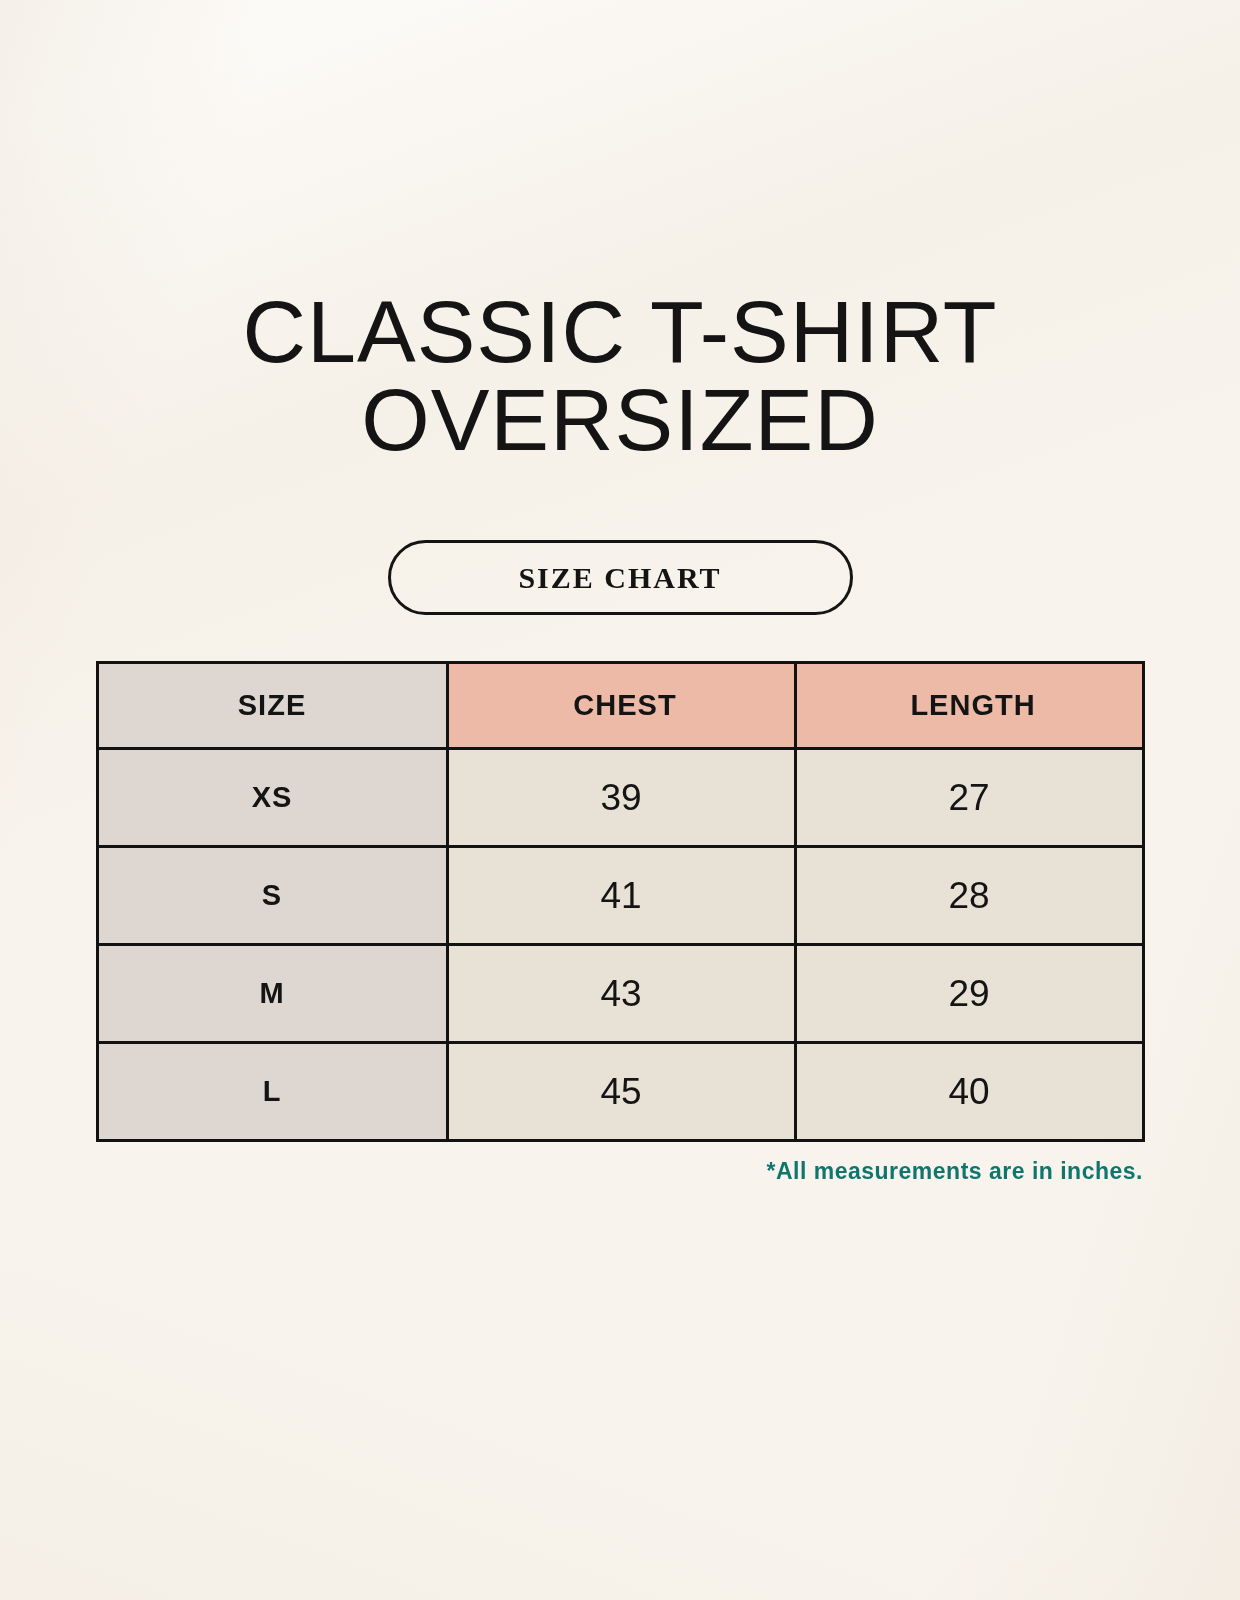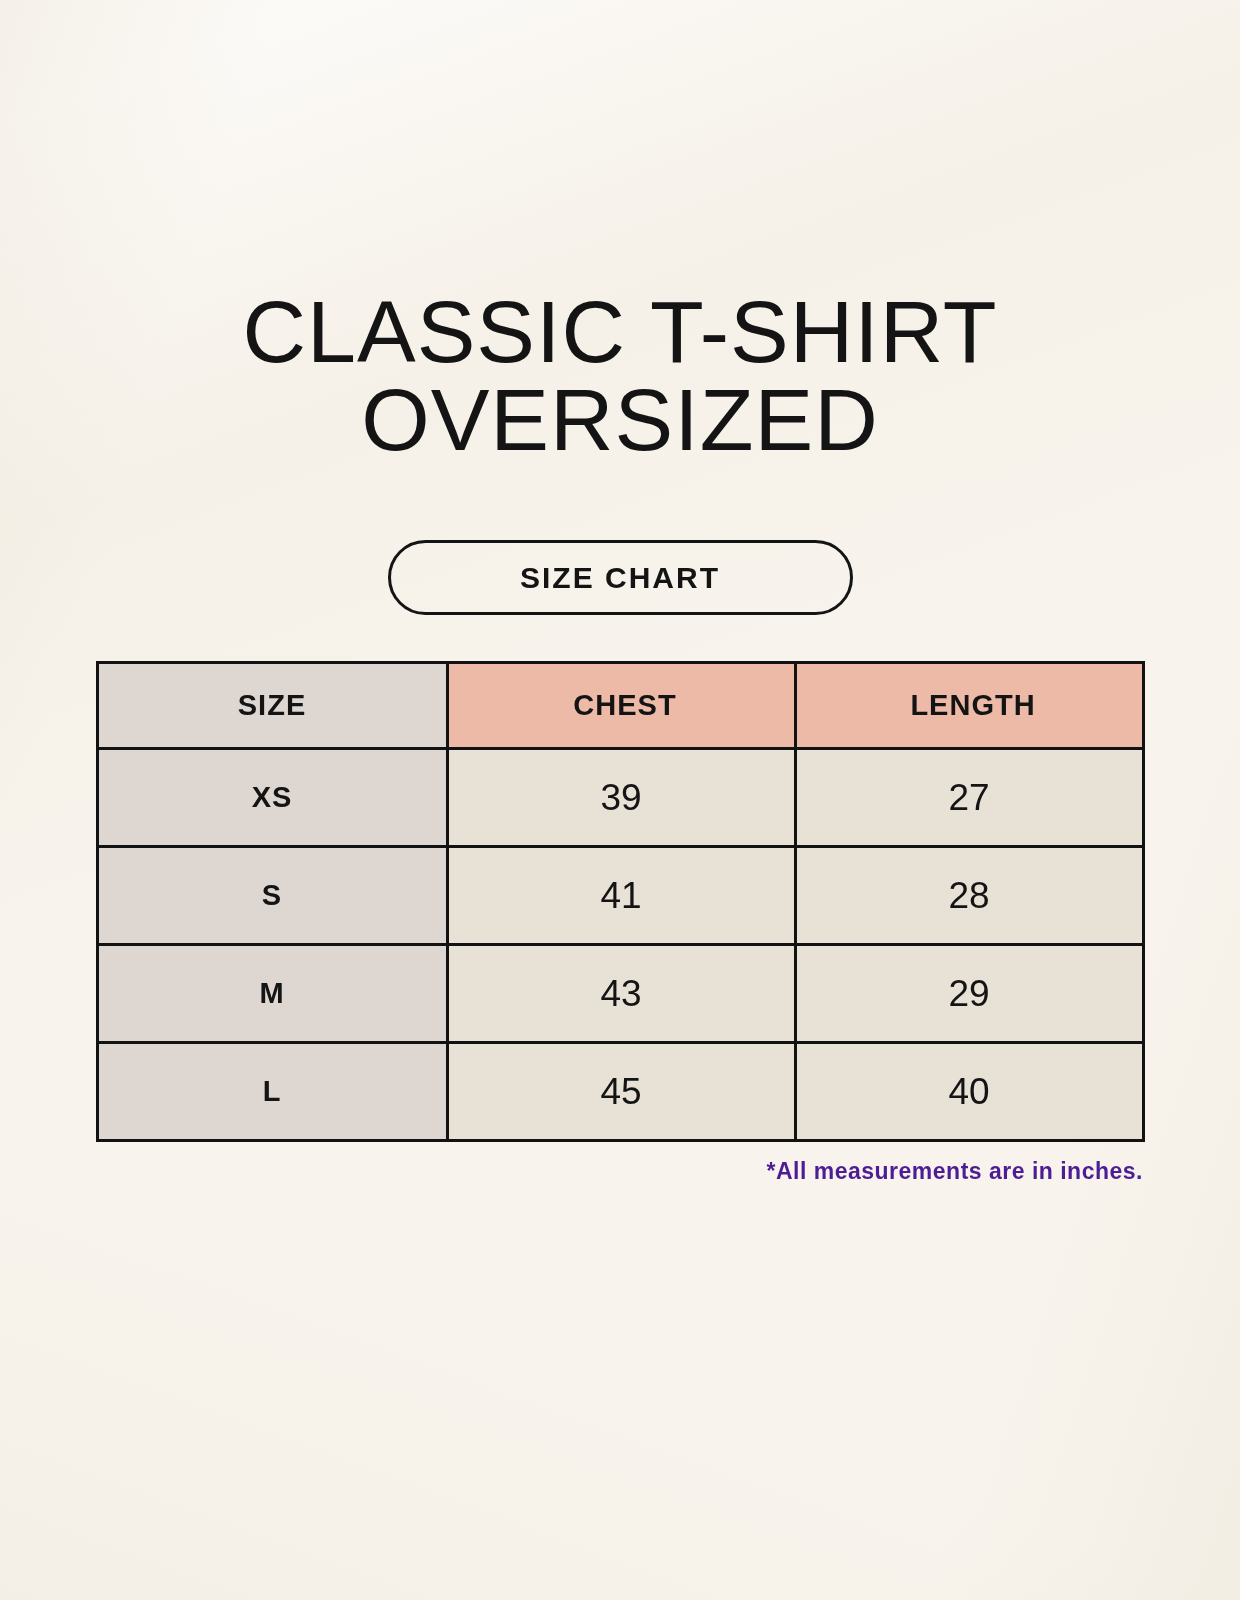--- a/index.html
+++ b/index.html
@@ -43,20 +43,21 @@
     border-radius:40px;
     display:flex;
     align-items:center;
     justify-content:center;
     background:transparent;
   }
   .pill span{
     font-size:30px;
     font-weight:700;
     letter-spacing:2px;
+    font-family:Liberation Serif, serif;
   }
 
   table.size-table{
     width:1046px;
     margin:46px auto 0;
     border-collapse:collapse;
     table-layout:fixed;
   }
   .size-table col.c1{width:350px;}
   .size-table col.c2{width:348px;}
@@ -88,21 +89,21 @@
     font-weight:400;
   }
 
   .footnote{
     width:1046px;
     margin:16px auto 0;
     text-align:right;
     font-size:23px;
     font-weight:700;
     letter-spacing:.5px;
-    color:#4c1d95;
+    color:#0f766e;
   }
 </style>
 </head>
 <body>
 
 <div class="page">
 
   <div class="title">
     <div>CLASSIC T-SHIRT</div>
     <div>OVERSIZED</div>

